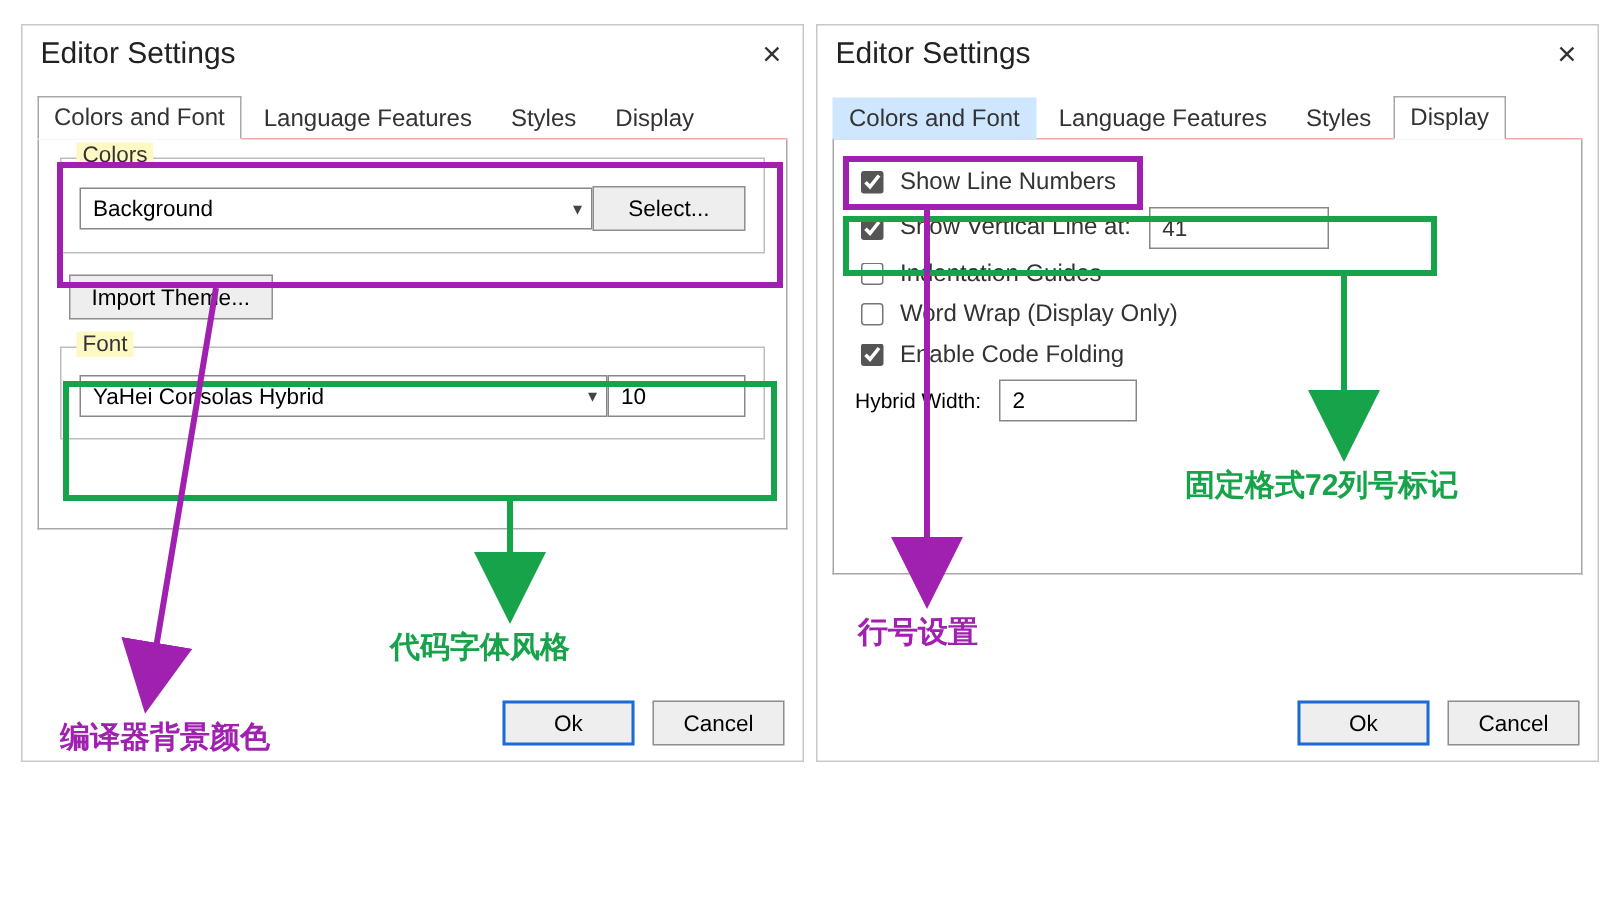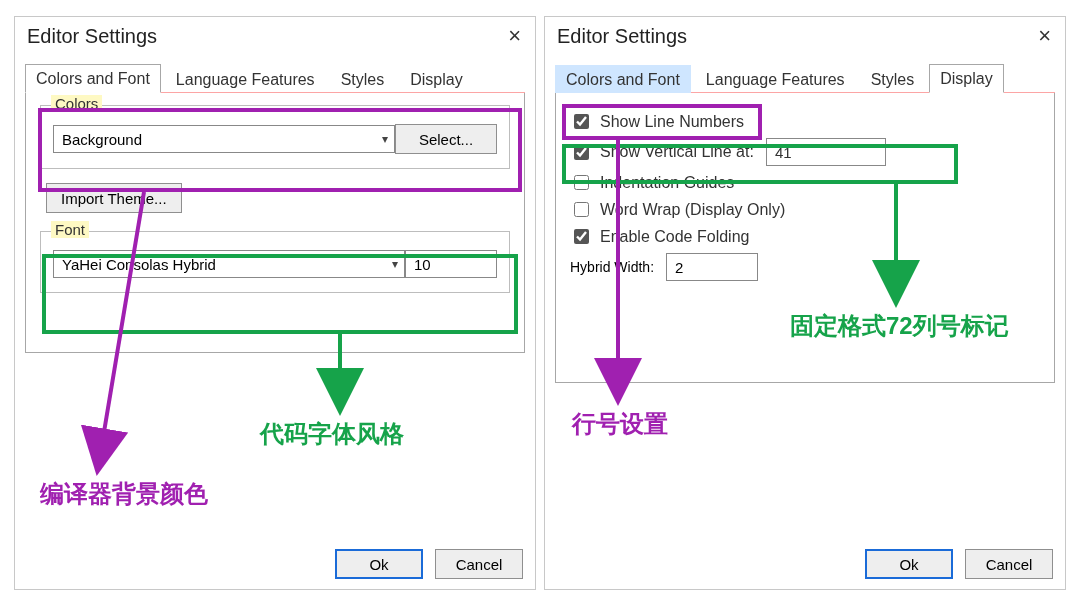--- a/index.html
+++ b/index.html
@@ -9,21 +9,21 @@
     font-size: 14px;
     background: #fff;
     width: 1080px;
     height: 608px;
     position: relative;
     overflow: hidden;
   }
   .panel {
     position: absolute;
     top: 16px;
-    height: 574px;
+    height: 492px;
     border: 1px solid #c8c8c8;
     background: #ffffff;
   }
   .panel.left  { left: 14px;  width: 522px; }
   .panel.right { left: 544px; width: 522px; }
 
   .title-bar {
     height: 38px;
     display: flex;
     align-items: center;
@@ -148,21 +148,21 @@
   .ann-box { position:absolute; border-width:4px; border-style:solid; pointer-events:none; }
   .purple { border-color:#a020b0; }
   .green  { border-color:#16a34a; }
 
   .ann-arrow {
     position:absolute;
     pointer-events:none;
   }
   .ann-label {
     position:absolute;
-    font-size: 24px;
+    font-size: 20px;
     font-weight: 700;
     pointer-events:none;
     white-space: nowrap;
   }
   .ann-label.purple { color:#a020b0; }
   .ann-label.green  { color:#16a34a; }
 </style>
 </head>
 <body>
 

